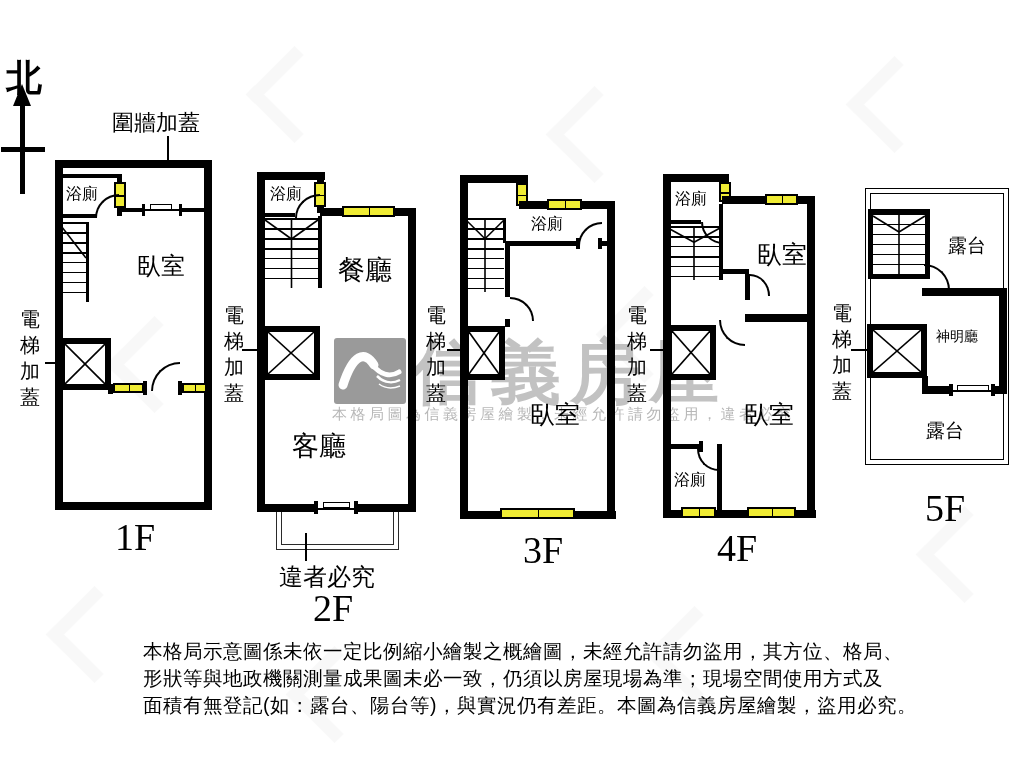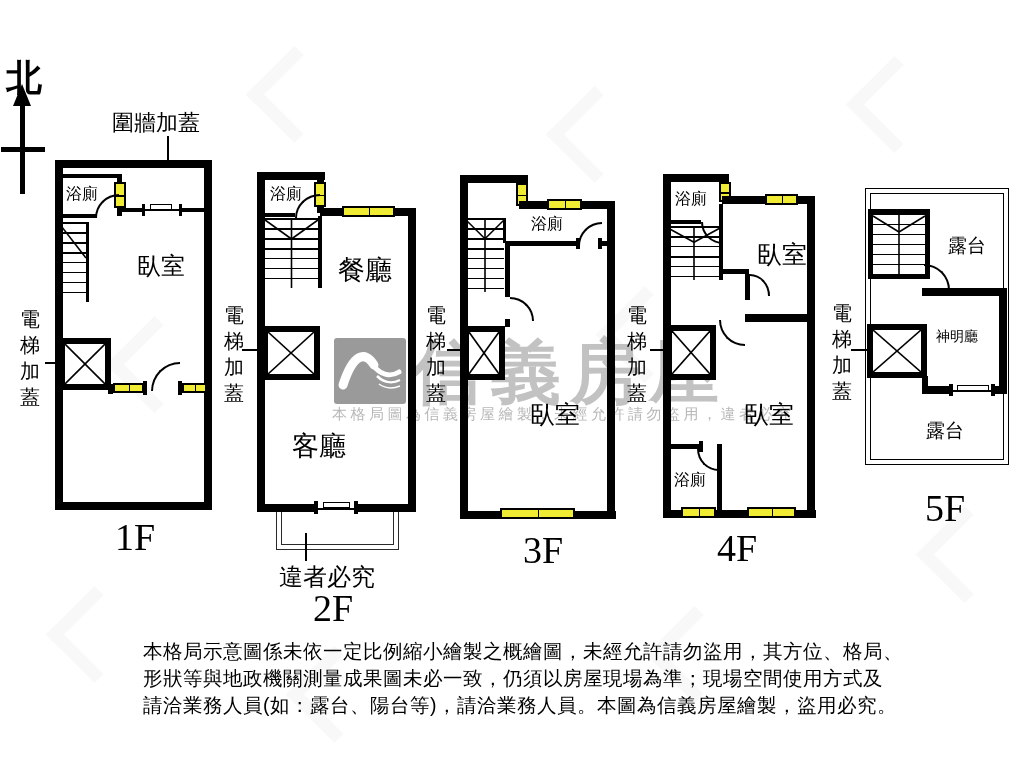--- a/index.html
+++ b/index.html
@@ -274,16 +274,16 @@
     <div class="jamb" style="left:991px;top:384px;width:4px;height:12px;"></div>
     <div class="thin" style="left:952px;top:390px;width:42px;height:1.5px;"></div>
     <div class="sill" style="left:957px;top:385px;width:32px;height:6px;"></div>
     <div class="label" style="left:926px;top:418px;font-size:19px;">露台</div>
     <div class="floorlabel" style="left:910px;top:474px;margin-top:12px;">5F</div>
   </div>
 
   <div>
     <div class="disc" style="left:143px;top:638px;">本格局示意圖係未依一定比例縮小繪製之概繪圖，未經允許請勿盜用，其方位、格局、</div>
     <div class="disc" style="left:143px;top:665px;">形狀等與地政機關測量成果圖未必一致，仍須以房屋現場為準；現場空間使用方式及</div>
-    <div class="disc" style="left:143px;top:692px;">請洽業務人員(如：露台、陽台等)，請洽業務人員。本圖為信義房屋繪製，盜用必究。</div>
+    <div class="disc" style="left:143px;top:692px;">面積有無登記(如：露台、陽台等)，與實況仍有差距。本圖為信義房屋繪製，盜用必究。</div>
   </div>
 
 </div>
 
 </body></html>

